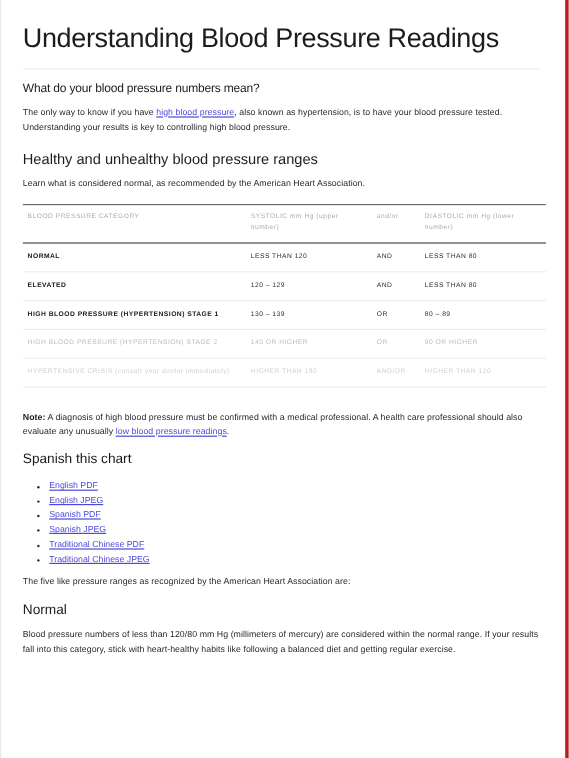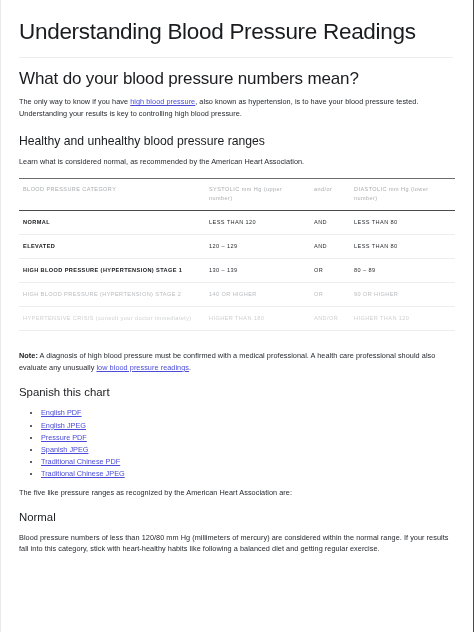--- a/index.html
+++ b/index.html
@@ -13,21 +13,21 @@
     font-family: "Liberation Sans", sans-serif;
     color: #17191c;
     overflow: hidden;
   }
   .page {
     width: 474px;
     height: 632px;
     box-sizing: border-box;
     background: #ffffff;
     border-left: 1px solid #e9e9e9;
-    border-right: 1px solid #b91c1c;
+    border-right: 3px solid #b91c1c;
     padding: 18px 20px 0 18px;
     position: relative;
   }
   .doc-title {
     font-size: 22.5px;
     line-height: 1.24;
     font-weight: 400;
     letter-spacing: -0.3px;
     color: #1a1c1f;
     margin: 0 0 0 0;
@@ -40,21 +40,21 @@
   }
   h2.sec {
     font-size: 14.6px;
     font-weight: 700;
     letter-spacing: -0.15px;
     color: #1a1c1f;
     margin: 13px 0 0 0;
     line-height: 1.2;
   }
   h2.sec.big {
-    font-size: 17px;
+    font-size: 10px;
     font-weight: 400;
     margin-top: 11px;
   }
   h3.sub {
     font-size: 12.2px;
     font-weight: 400;
     color: #1a1c1f;
     margin: 14px 0 0 0;
     line-height: 1.2;
   }
@@ -207,21 +207,21 @@
     </tbody>
   </table>
 
   <p class="body" style="margin-top:19px;"><b class="note-lbl">Note:</b><span> A diagnosis of high blood pressure must be confirmed with a medical professional. A health care professional should also evaluate any unusually </span><a class="link" href="#">low blood pressure readings</a><span>.</span></p>
 
   <h4 class="sub2">Spanish this chart</h4>
 
   <ul class="dl">
     <li><a href="#">English PDF</a></li>
     <li><a href="#">English JPEG</a></li>
-    <li><a href="#">Pressure PDF</a></li>
+    <li><a href="#">Spanish PDF</a></li>
     <li><a href="#">Spanish JPEG</a></li>
     <li><a href="#">Traditional Chinese PDF</a></li>
     <li><a href="#">Traditional Chinese JPEG</a></li>
   </ul>
 
 
   <p class="body">The five like pressure ranges as recognized by the American Heart Association are:</p>
 
   <h4 class="sub2">Normal</h4>
 

